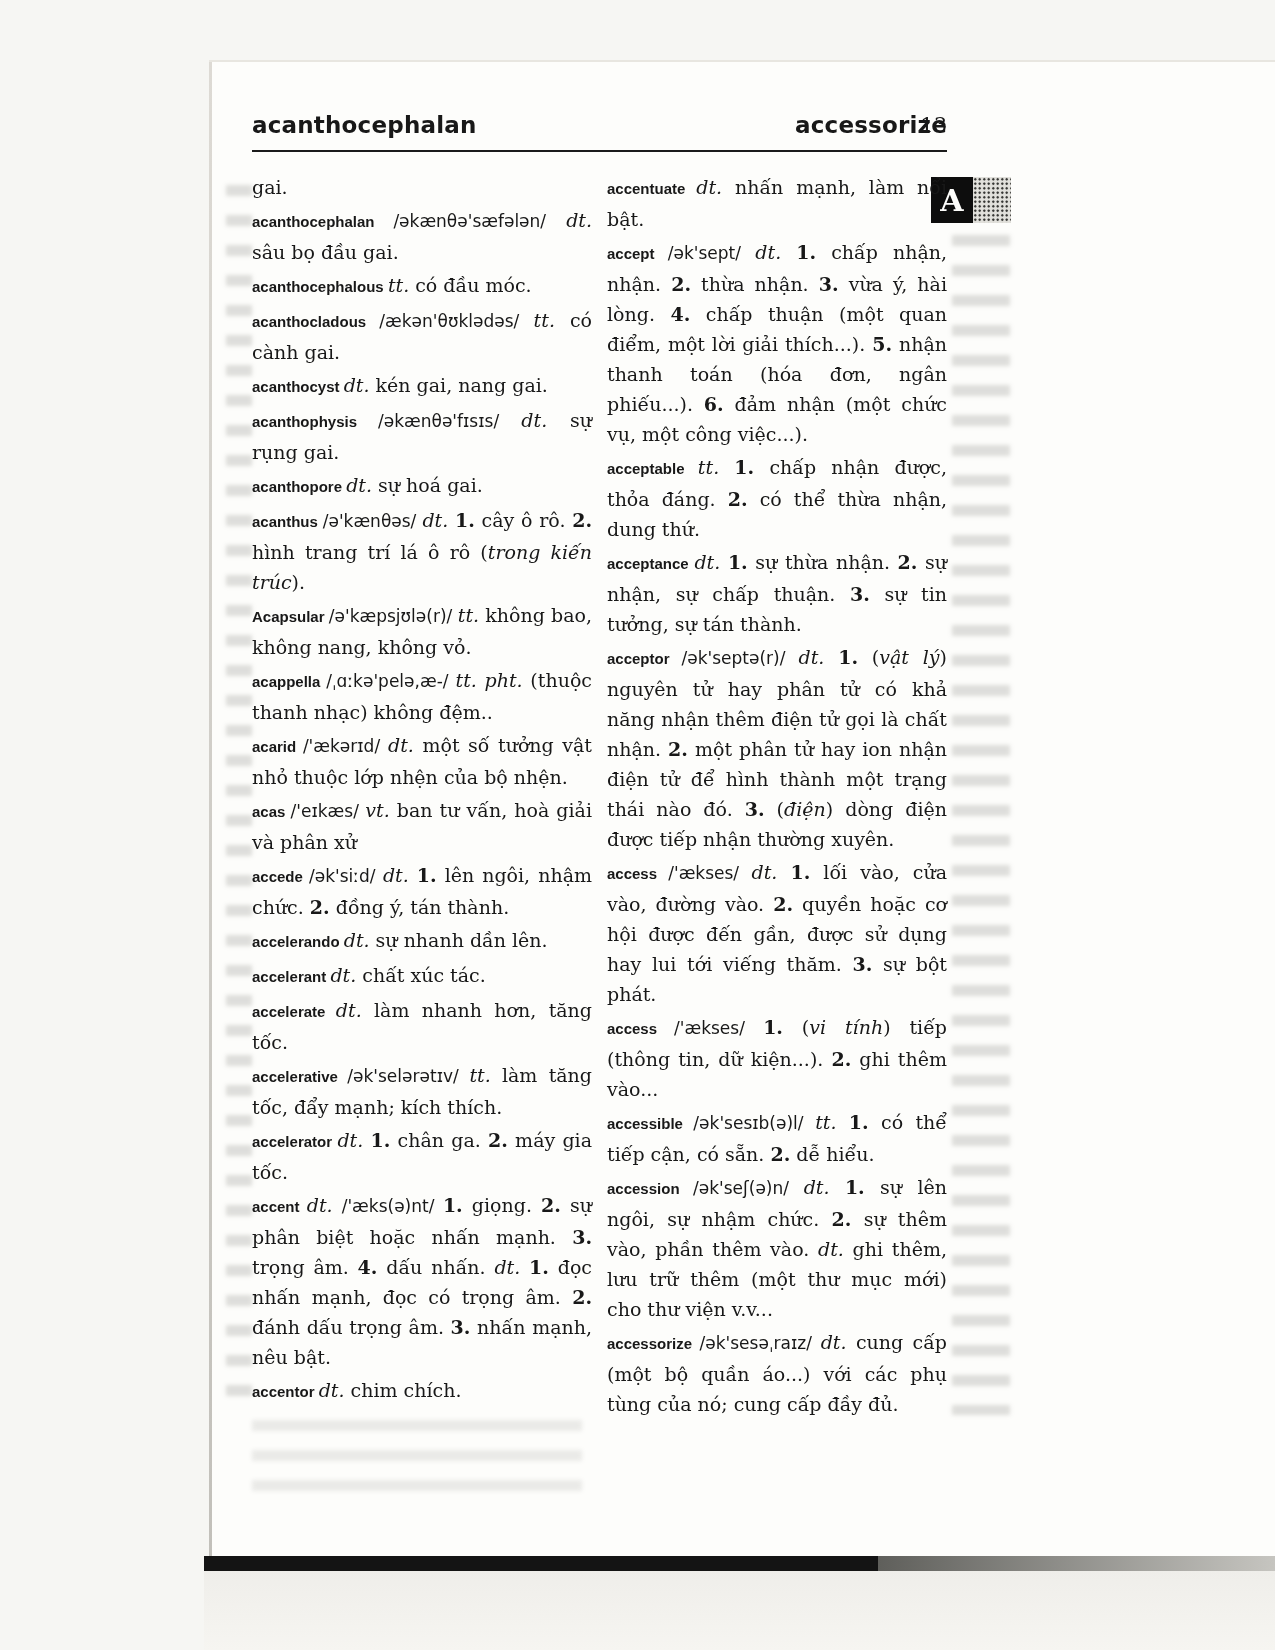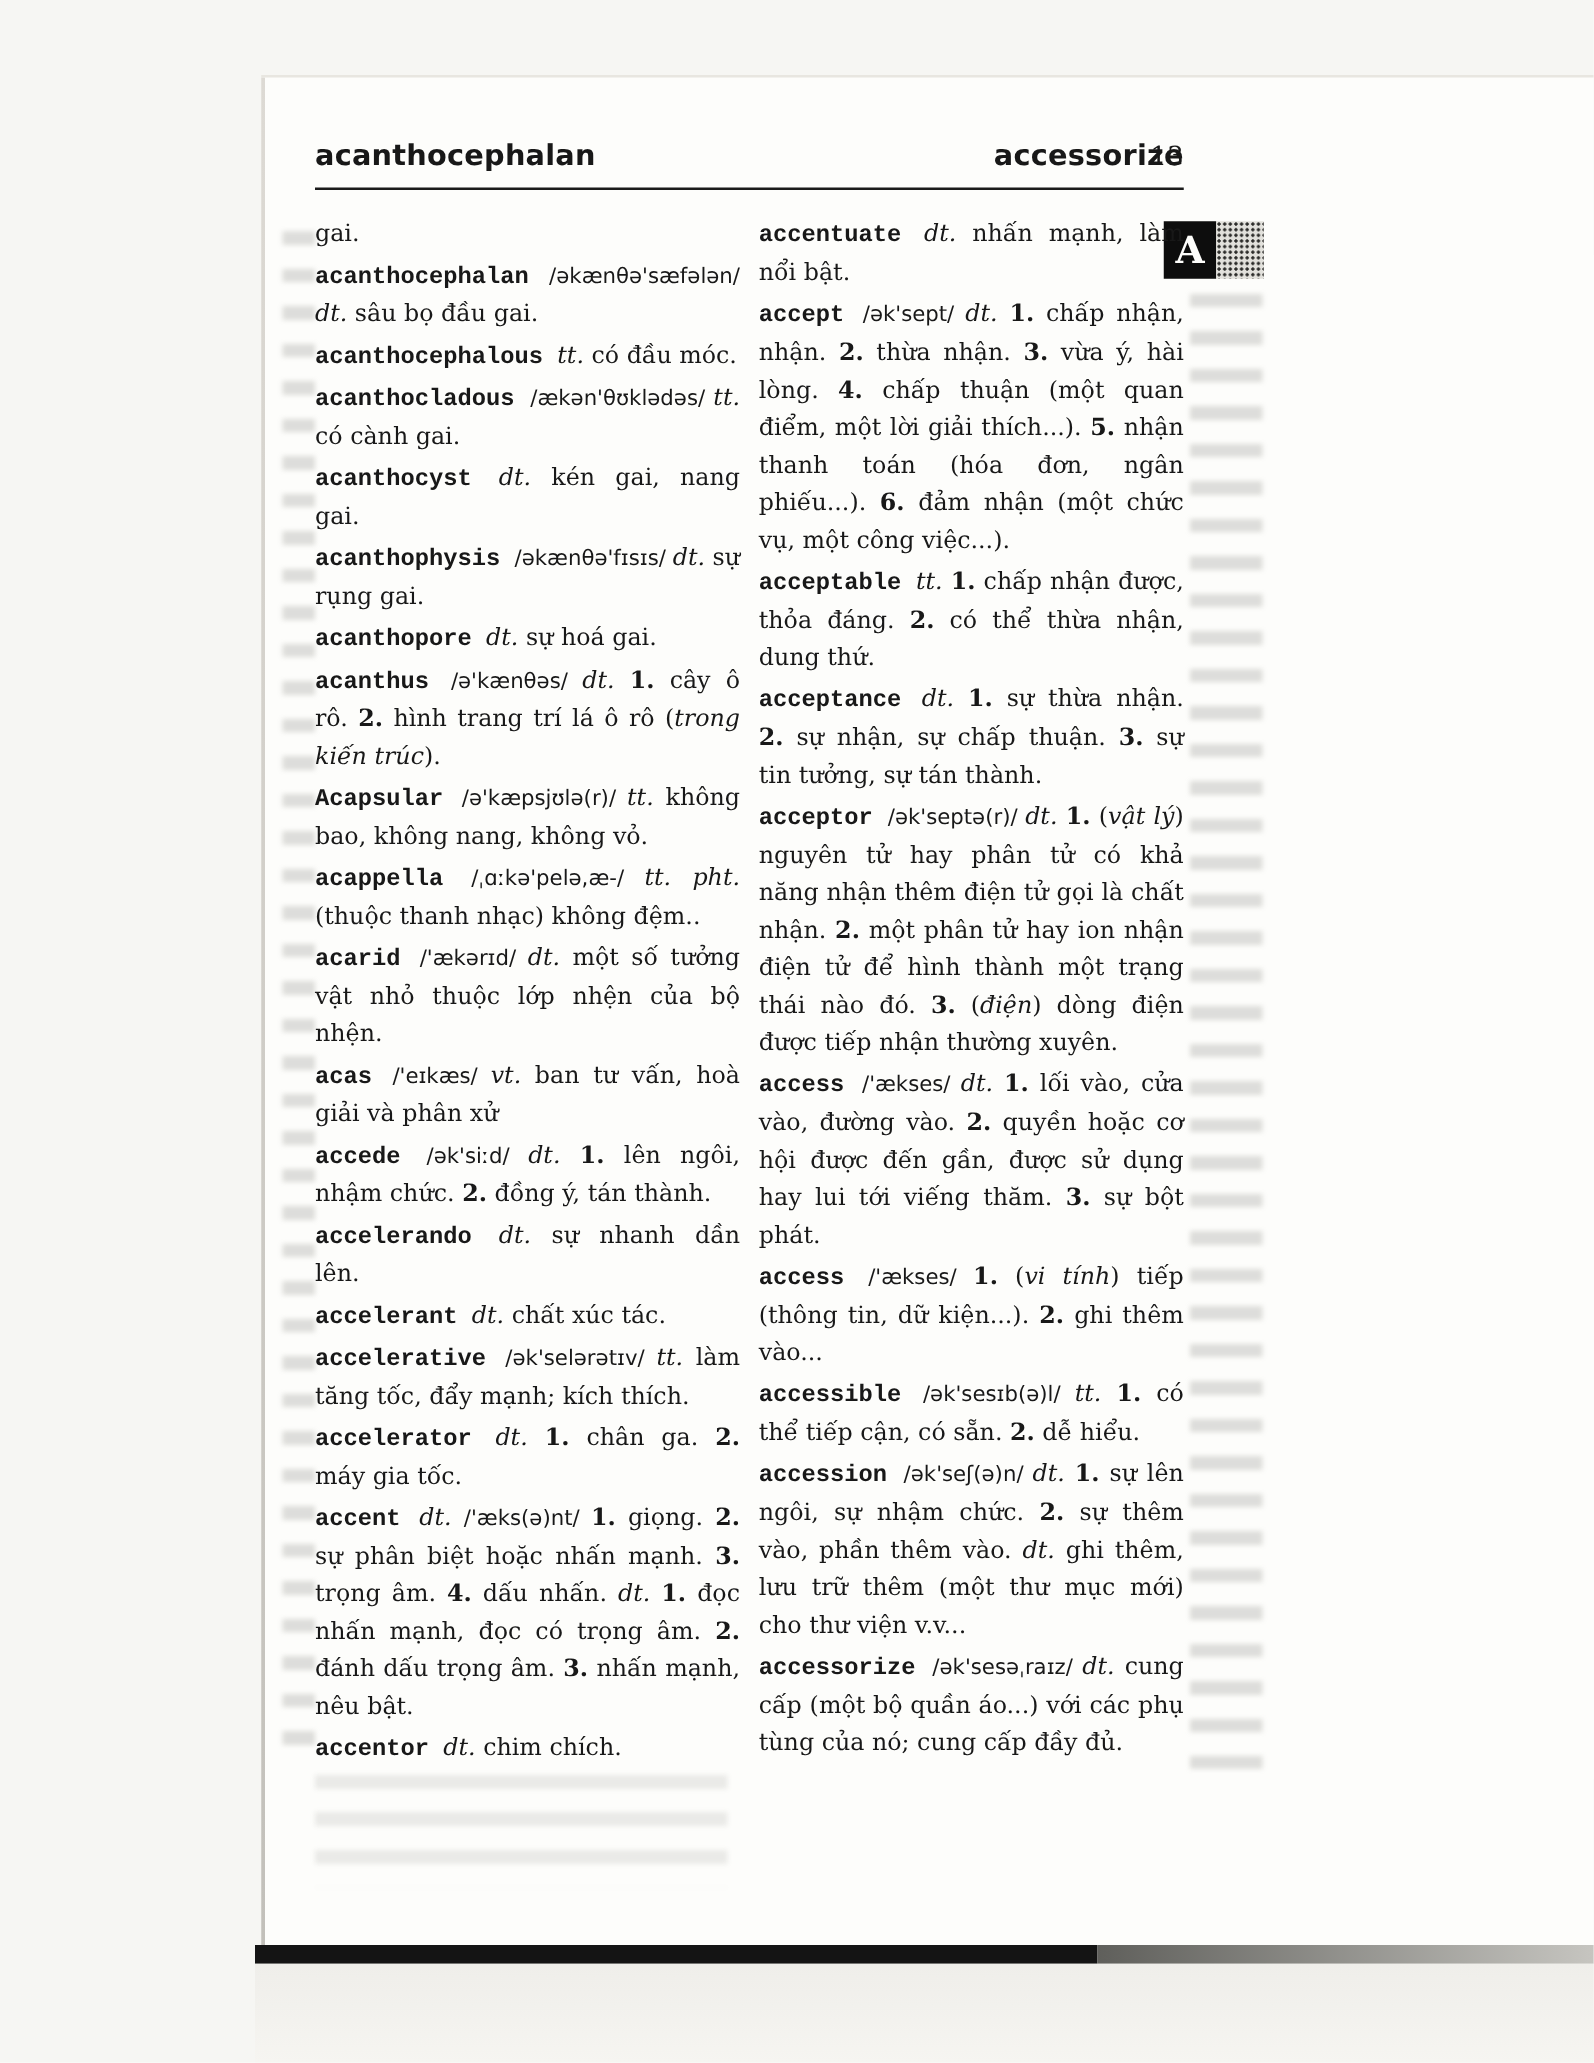--- a/index.html
+++ b/index.html
@@ -81,21 +81,21 @@
   }
 
   .column {
     position:absolute; top:172px; width:340px;
     font-size:19px; line-height:30px; text-align:justify;
     text-justify:inter-word;
   }
   .column-left  { left:252px; }
   .column-right { left:607px; }
   .entry { margin-bottom:3px; }
-  .seg-h { font-family:Liberation Mono, monospace; font-weight:bold; font-size:19px; }
+  .seg-h { font-family:Liberation Sans, sans-serif; font-weight:bold; font-size:15px; }
   .seg-p { font-family:"DejaVu Sans","Liberation Sans",sans-serif; font-size:17px; }
   .seg-i { font-style:italic; }
   .seg-b { font-weight:bold; }
   .seg-n { }
 </style>
 </head>
 <body>
 
 <div class="paper"></div>
 <div class="scan-left-edge"></div>
@@ -126,20 +126,21 @@
     <p class="entry"><span class="seg-h">acanthophysis </span><span class="seg-p">/əkænθə'fɪsɪs/ </span><span class="seg-i">dt.</span><span class="seg-n"> sự rụng gai.</span></p>
     <p class="entry"><span class="seg-h">acanthopore </span><span class="seg-i">dt.</span><span class="seg-n"> sự hoá gai.</span></p>
     <p class="entry"><span class="seg-h">acanthus </span><span class="seg-p">/ə'kænθəs/ </span><span class="seg-i">dt. </span><span class="seg-b">1.</span><span class="seg-n"> cây ô rô. </span><span class="seg-b">2.</span><span class="seg-n"> hình trang trí lá ô rô (</span><span class="seg-i">trong kiến trúc</span><span class="seg-n">).</span></p>
     <p class="entry"><span class="seg-h">Acapsular </span><span class="seg-p">/ə'kæpsjʊlə(r)/ </span><span class="seg-i">tt.</span><span class="seg-n"> không bao, không nang, không vỏ.</span></p>
     <p class="entry"><span class="seg-h">acappella </span><span class="seg-p">/ˌɑːkə'pelə,æ-/ </span><span class="seg-i">tt. pht.</span><span class="seg-n"> (thuộc thanh nhạc) không đệm..</span></p>
     <p class="entry"><span class="seg-h">acarid </span><span class="seg-p">/'ækərɪd/ </span><span class="seg-i">dt.</span><span class="seg-n"> một số tưởng vật nhỏ thuộc lớp nhện của bộ nhện.</span></p>
     <p class="entry"><span class="seg-h">acas </span><span class="seg-p">/'eɪkæs/ </span><span class="seg-i">vt.</span><span class="seg-n"> ban tư vấn, hoà giải và phân xử</span></p>
     <p class="entry"><span class="seg-h">accede </span><span class="seg-p">/ək'siːd/ </span><span class="seg-i">dt. </span><span class="seg-b">1.</span><span class="seg-n"> lên ngôi, nhậm chức. </span><span class="seg-b">2.</span><span class="seg-n"> đồng ý, tán thành.</span></p>
     <p class="entry"><span class="seg-h">accelerando </span><span class="seg-i">dt.</span><span class="seg-n"> sự nhanh dần lên.</span></p>
     <p class="entry"><span class="seg-h">accelerant </span><span class="seg-i">dt.</span><span class="seg-n"> chất xúc tác.</span></p>
+    <p class="entry"><span class="seg-h">accelerate </span><span class="seg-i">dt.</span><span class="seg-n"> làm nhanh hơn, tăng tốc.</span></p>
     <p class="entry"><span class="seg-h">accelerative </span><span class="seg-p">/ək'selərətɪv/ </span><span class="seg-i">tt.</span><span class="seg-n"> làm tăng tốc, đẩy mạnh; kích thích.</span></p>
     <p class="entry"><span class="seg-h">accelerator </span><span class="seg-i">dt. </span><span class="seg-b">1.</span><span class="seg-n"> chân ga. </span><span class="seg-b">2.</span><span class="seg-n"> máy gia tốc.</span></p>
     <p class="entry"><span class="seg-h">accent </span><span class="seg-i">dt. </span><span class="seg-p">/'æks(ə)nt/ </span><span class="seg-b">1.</span><span class="seg-n"> giọng. </span><span class="seg-b">2.</span><span class="seg-n"> sự phân biệt hoặc nhấn mạnh. </span><span class="seg-b">3.</span><span class="seg-n"> trọng âm. </span><span class="seg-b">4.</span><span class="seg-n"> dấu nhấn. </span><span class="seg-i">dt. </span><span class="seg-b">1.</span><span class="seg-n"> đọc nhấn mạnh, đọc có trọng âm. </span><span class="seg-b">2.</span><span class="seg-n"> đánh dấu trọng âm. </span><span class="seg-b">3.</span><span class="seg-n"> nhấn mạnh, nêu bật.</span></p>
     <p class="entry"><span class="seg-h">accentor </span><span class="seg-i">dt.</span><span class="seg-n"> chim chích.</span></p>
   </div>
 <div class="column column-right">
     <p class="entry"><span class="seg-h">accentuate </span><span class="seg-i">dt.</span><span class="seg-n"> nhấn mạnh, làm nổi bật.</span></p>
     <p class="entry"><span class="seg-h">accept </span><span class="seg-p">/ək'sept/ </span><span class="seg-i">dt. </span><span class="seg-b">1.</span><span class="seg-n"> chấp nhận, nhận. </span><span class="seg-b">2.</span><span class="seg-n"> thừa nhận. </span><span class="seg-b">3.</span><span class="seg-n"> vừa ý, hài lòng. </span><span class="seg-b">4.</span><span class="seg-n"> chấp thuận (một quan điểm, một lời giải thích...). </span><span class="seg-b">5.</span><span class="seg-n"> nhận thanh toán (hóa đơn, ngân phiếu...). </span><span class="seg-b">6.</span><span class="seg-n"> đảm nhận (một chức vụ, một công việc...).</span></p>
     <p class="entry"><span class="seg-h">acceptable </span><span class="seg-i">tt. </span><span class="seg-b">1.</span><span class="seg-n"> chấp nhận được, thỏa đáng. </span><span class="seg-b">2.</span><span class="seg-n"> có thể thừa nhận, dung thứ.</span></p>
     <p class="entry"><span class="seg-h">acceptance </span><span class="seg-i">dt. </span><span class="seg-b">1.</span><span class="seg-n"> sự thừa nhận. </span><span class="seg-b">2.</span><span class="seg-n"> sự nhận, sự chấp thuận. </span><span class="seg-b">3.</span><span class="seg-n"> sự tin tưởng, sự tán thành.</span></p>

